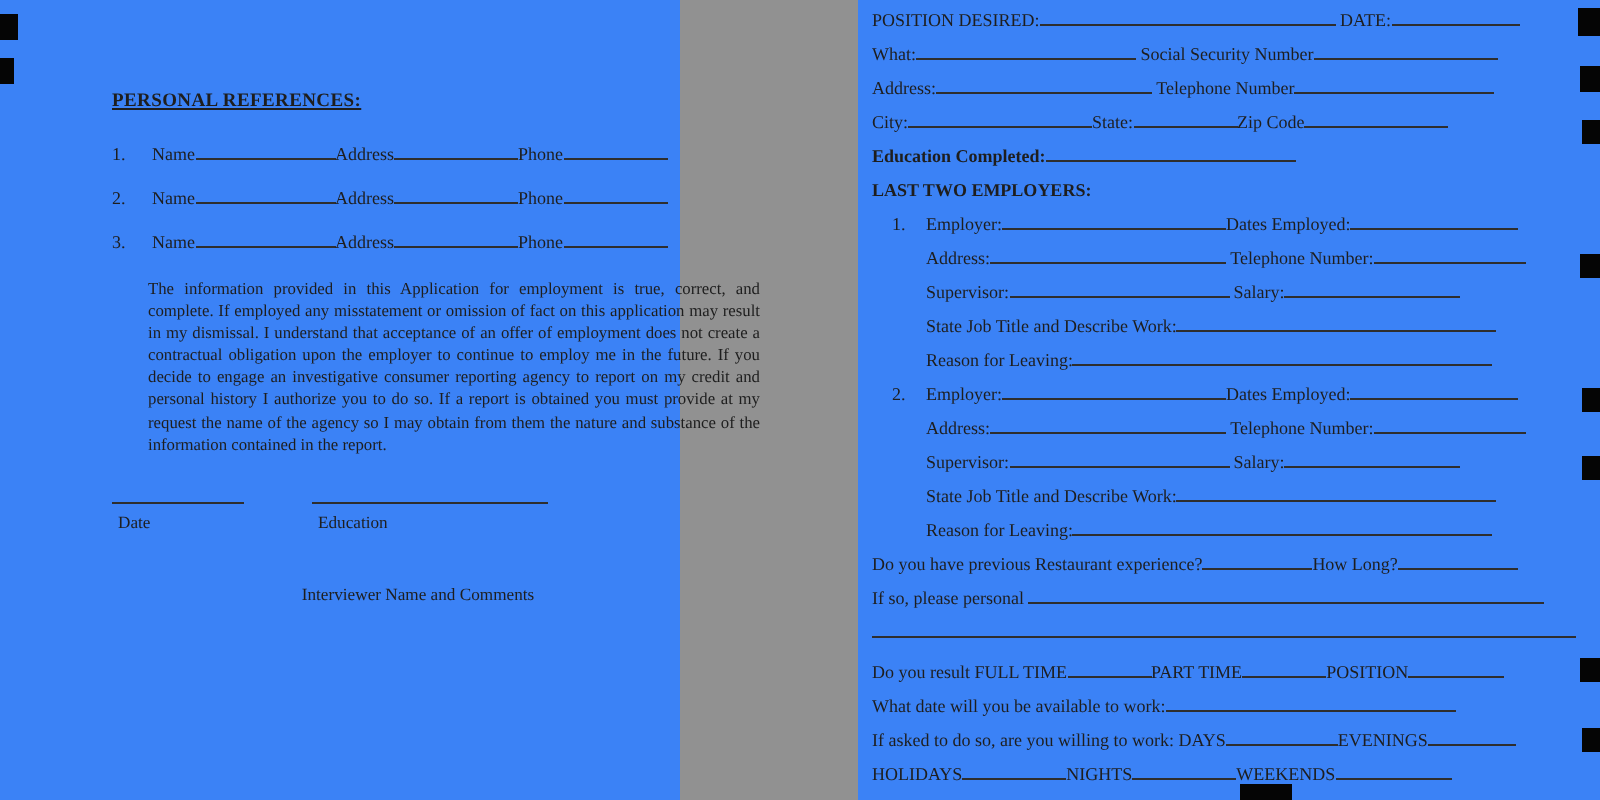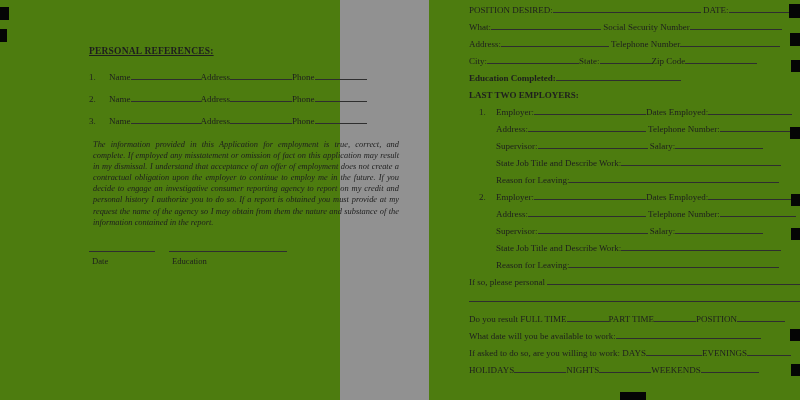--- a/index.html
+++ b/index.html
@@ -5,35 +5,35 @@
   * { box-sizing: border-box; }
   html, body { margin: 0; padding: 0; }
   body {
     width: 800px; height: 400px;
     background: #919191;
     position: relative;
     overflow: hidden;
     font-family: "Liberation Serif", serif;
     color: #1e1e1e;
   }
-  .page { position: absolute; top: 0; height: 400px; background: #4d7c0f; padding-left: 33px; }
+  .page { position: absolute; top: 0; height: 400px; background: #3b82f6; }
   #left-page  { left: 0;   width: 340px; }
   #right-page { left: 429px; width: 371px; }
 
   .mark { position: absolute; background: #050505; z-index: 5; }
 
   .bl { display: inline-block; height: 8px; border-bottom: 1px solid #2e2e2e; vertical-align: baseline; }
 
   
   .lp-content { padding: 46px 0 0 56px; font-size: 9px; }
   .lp-heading { font-weight: bold; text-decoration: underline; font-size: 9.5px; margin-bottom: 16px; letter-spacing: .2px; }
   .ref-row { margin-bottom: 12px; white-space: nowrap; }
   .ref-num { display: inline-block; width: 20px; }
-  .statement { width: 306px; margin: 13px 4px 0; font-size: 8.4px; line-height: 1.32; text-align: justify; font-style: italic; }
-  .sig-row { display: flex; gap: 14px; margin-top: 16px; }
+  .statement { width: 306px; margin: 13px 18px 0; font-size: 8.4px; line-height: 1.32; text-align: justify; }
+  .sig-row { display: flex; gap: 34px; margin-top: 16px; }
   .sig-label { font-size: 8.6px; margin-top: 2px; padding-left: 3px; }
   .interviewer { width: 306px; text-align: center; margin-top: 26px; font-size: 8.6px; }
 
   
   .rp-content { padding: 5px 6px 0 7px; font-size: 9px; }
   .row { line-height: 11px; height: 12px; margin-bottom: 5px; white-space: nowrap; }
   .emp-first { padding-left: 10px; }
   .emp-num { display: inline-block; width: 17px; }
   .emp-sub { padding-left: 27px; }
   .bold { font-weight: bold; }
@@ -64,20 +64,21 @@
       <div>
         <span class="bl" style="width:66px"></span>
         <div class="sig-label">Date</div>
       </div>
       <div>
         <span class="bl" style="width:118px"></span>
         <div class="sig-label">Education</div>
       </div>
     </div>
 
+    <div class="interviewer">Interviewer Name and Comments</div>
   </div>
 </div>
 
 <div class="page" id="right-page">
   <div class="rp-content">
 
     <div class="row">
       <span>POSITION DESIRED:</span><span class="bl" style="width:148px"></span>
       <span>DATE:</span><span class="bl" style="width:64px"></span>
     </div>
@@ -131,20 +132,23 @@
       <span>Supervisor:</span><span class="bl" style="width:110px"></span>
       <span>Salary:</span><span class="bl" style="width:88px"></span>
     </div>
     <div class="row emp-sub">
       <span>State Job Title and Describe Work:</span><span class="bl" style="width:160px"></span>
     </div>
     <div class="row emp-sub">
       <span>Reason for Leaving:</span><span class="bl" style="width:210px"></span>
     </div>
 
+    <div class="row">
+      <span>Do you have previous Restaurant experience?</span><span class="bl" style="width:55px"></span><span>How Long?</span><span class="bl" style="width:60px"></span>
+    </div>
 
     <div class="row">
       <span>If so, please personal</span> <span class="bl" style="width:258px"></span>
     </div>
 
     <div class="row">
       <span class="bl" style="width:352px"></span>
     </div>
 
     <div class="row gap">

